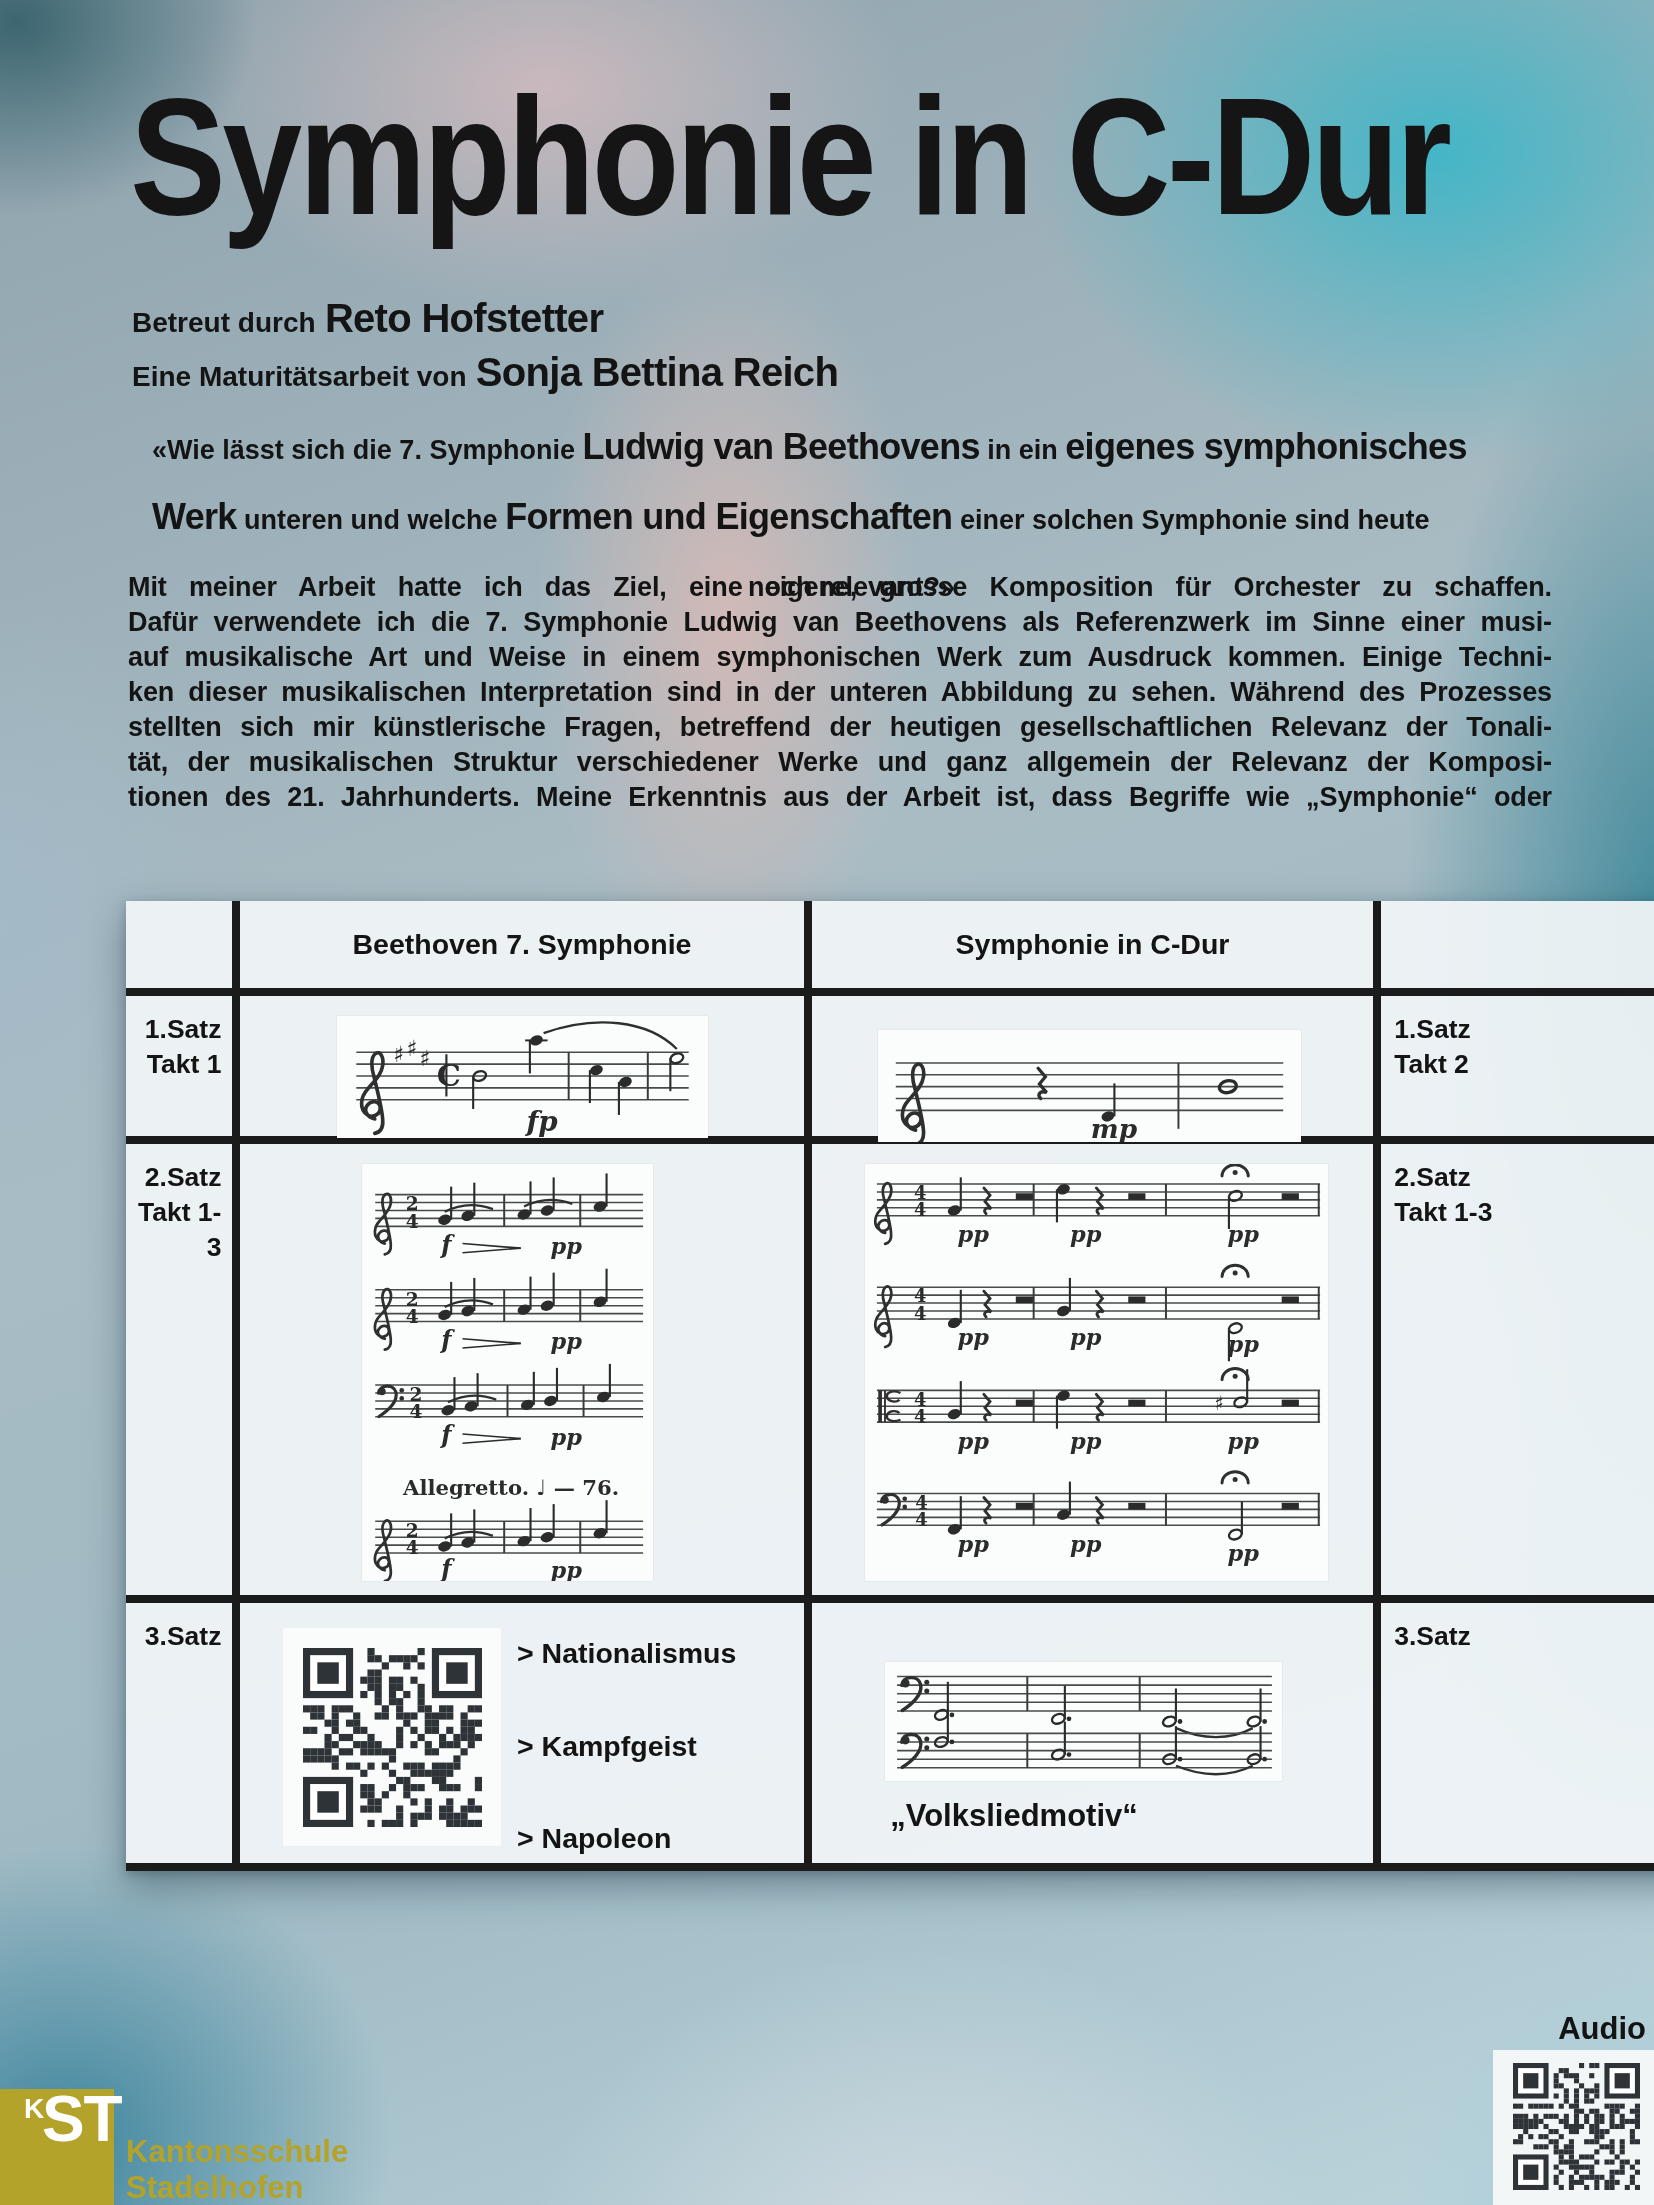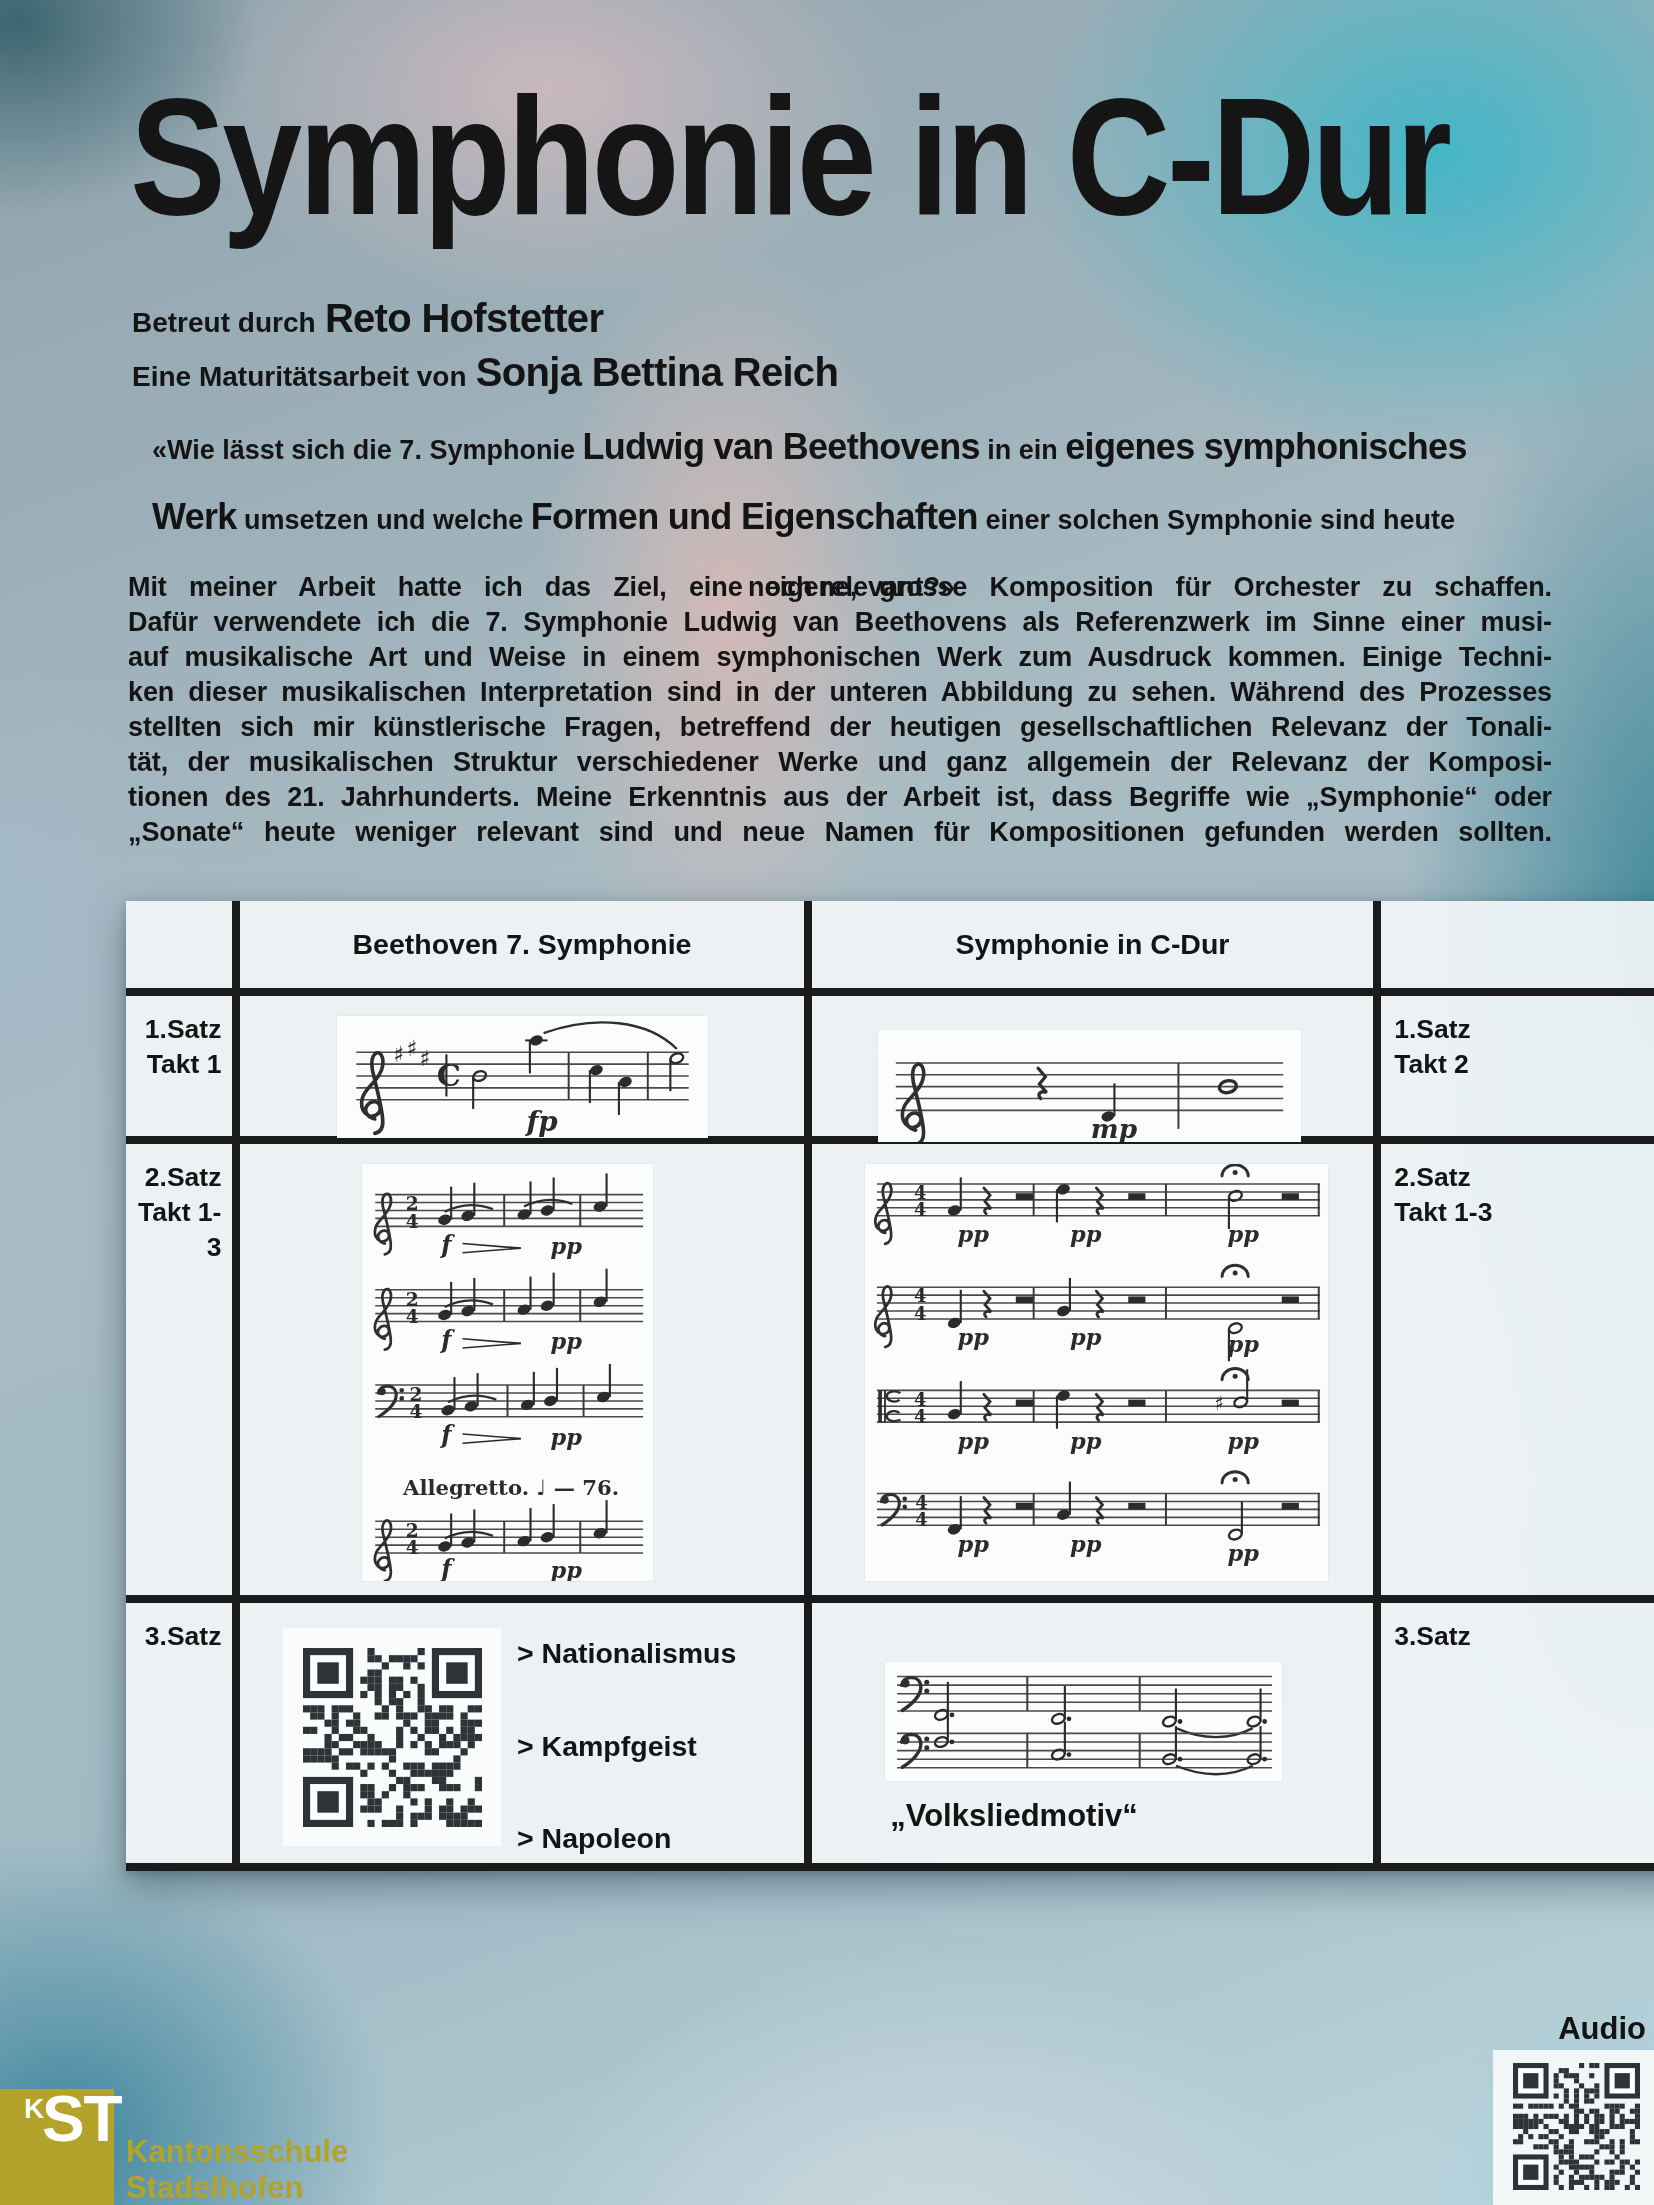--- a/index.html
+++ b/index.html
@@ -154,36 +154,35 @@
     <span class="by-small">Eine Maturitätsarbeit von</span>
     <span class="by-big">Sonja Bettina Reich</span>
   </div>
 </div>
 
 <div class="abs quote">
   <div class="ql">
     <span class="qn">«Wie lässt sich die 7. Symphonie </span><span class="qe">Ludwig van Beethovens</span><span class="qn"> in ein </span><span class="qe">eigenes symphonisches</span>
   </div>
   <div class="ql">
-    <span class="qe">Werk</span><span class="qn"> umsetzen und welche </span><span class="qe">Formen und Eigenschaften</span><span class="qn"> einer solchen Symphonie sind heute</span>
+    <span class="qe">Werk</span><span class="qn"> unteren und welche </span><span class="qe">Formen und Eigenschaften</span><span class="qn"> einer solchen Symphonie sind heute</span>
   </div>
   <div class="ql ql3">
     <span class="qn">noch relevant?»</span>
   </div>
 </div>
 
 <div class="abs bodytext">
   <div class="bodyline">Mit meiner Arbeit hatte ich das Ziel, eine eigene, grosse Komposition für Orchester zu schaffen.</div>
   <div class="bodyline">Dafür verwendete ich die 7. Symphonie Ludwig van Beethovens als Referenzwerk im Sinne einer musi-</div>
   <div class="bodyline">auf musikalische Art und Weise in einem symphonischen Werk zum Ausdruck kommen. Einige Techni-</div>
   <div class="bodyline">ken dieser musikalischen Interpretation sind in der unteren Abbildung zu sehen. Während des Prozesses</div>
   <div class="bodyline">stellten sich mir künstlerische Fragen, betreffend der heutigen gesellschaftlichen Relevanz der Tonali-</div>
   <div class="bodyline">tät, der musikalischen Struktur verschiedener Werke und ganz allgemein der Relevanz der Komposi-</div>
   <div class="bodyline">tionen des 21. Jahrhunderts. Meine Erkenntnis aus der Arbeit ist, dass Begriffe wie „Symphonie“ oder</div>
-  <div class="bodyline">„Sonate“ heute weniger relevant sind und neue Namen für Kompositionen gefunden werden sollten.</div>
 </div>
 
 <div class="abs mtable">
 
   <div class="cell b-r b-b"></div>
   <div class="cell b-r b-b hcell">Beethoven 7. Symphonie</div>
   <div class="cell b-r b-b hcell">Symphonie in C-Dur</div>
   <div class="cell b-b"></div>
 
   <div class="cell b-r b-b lab lab-l">

